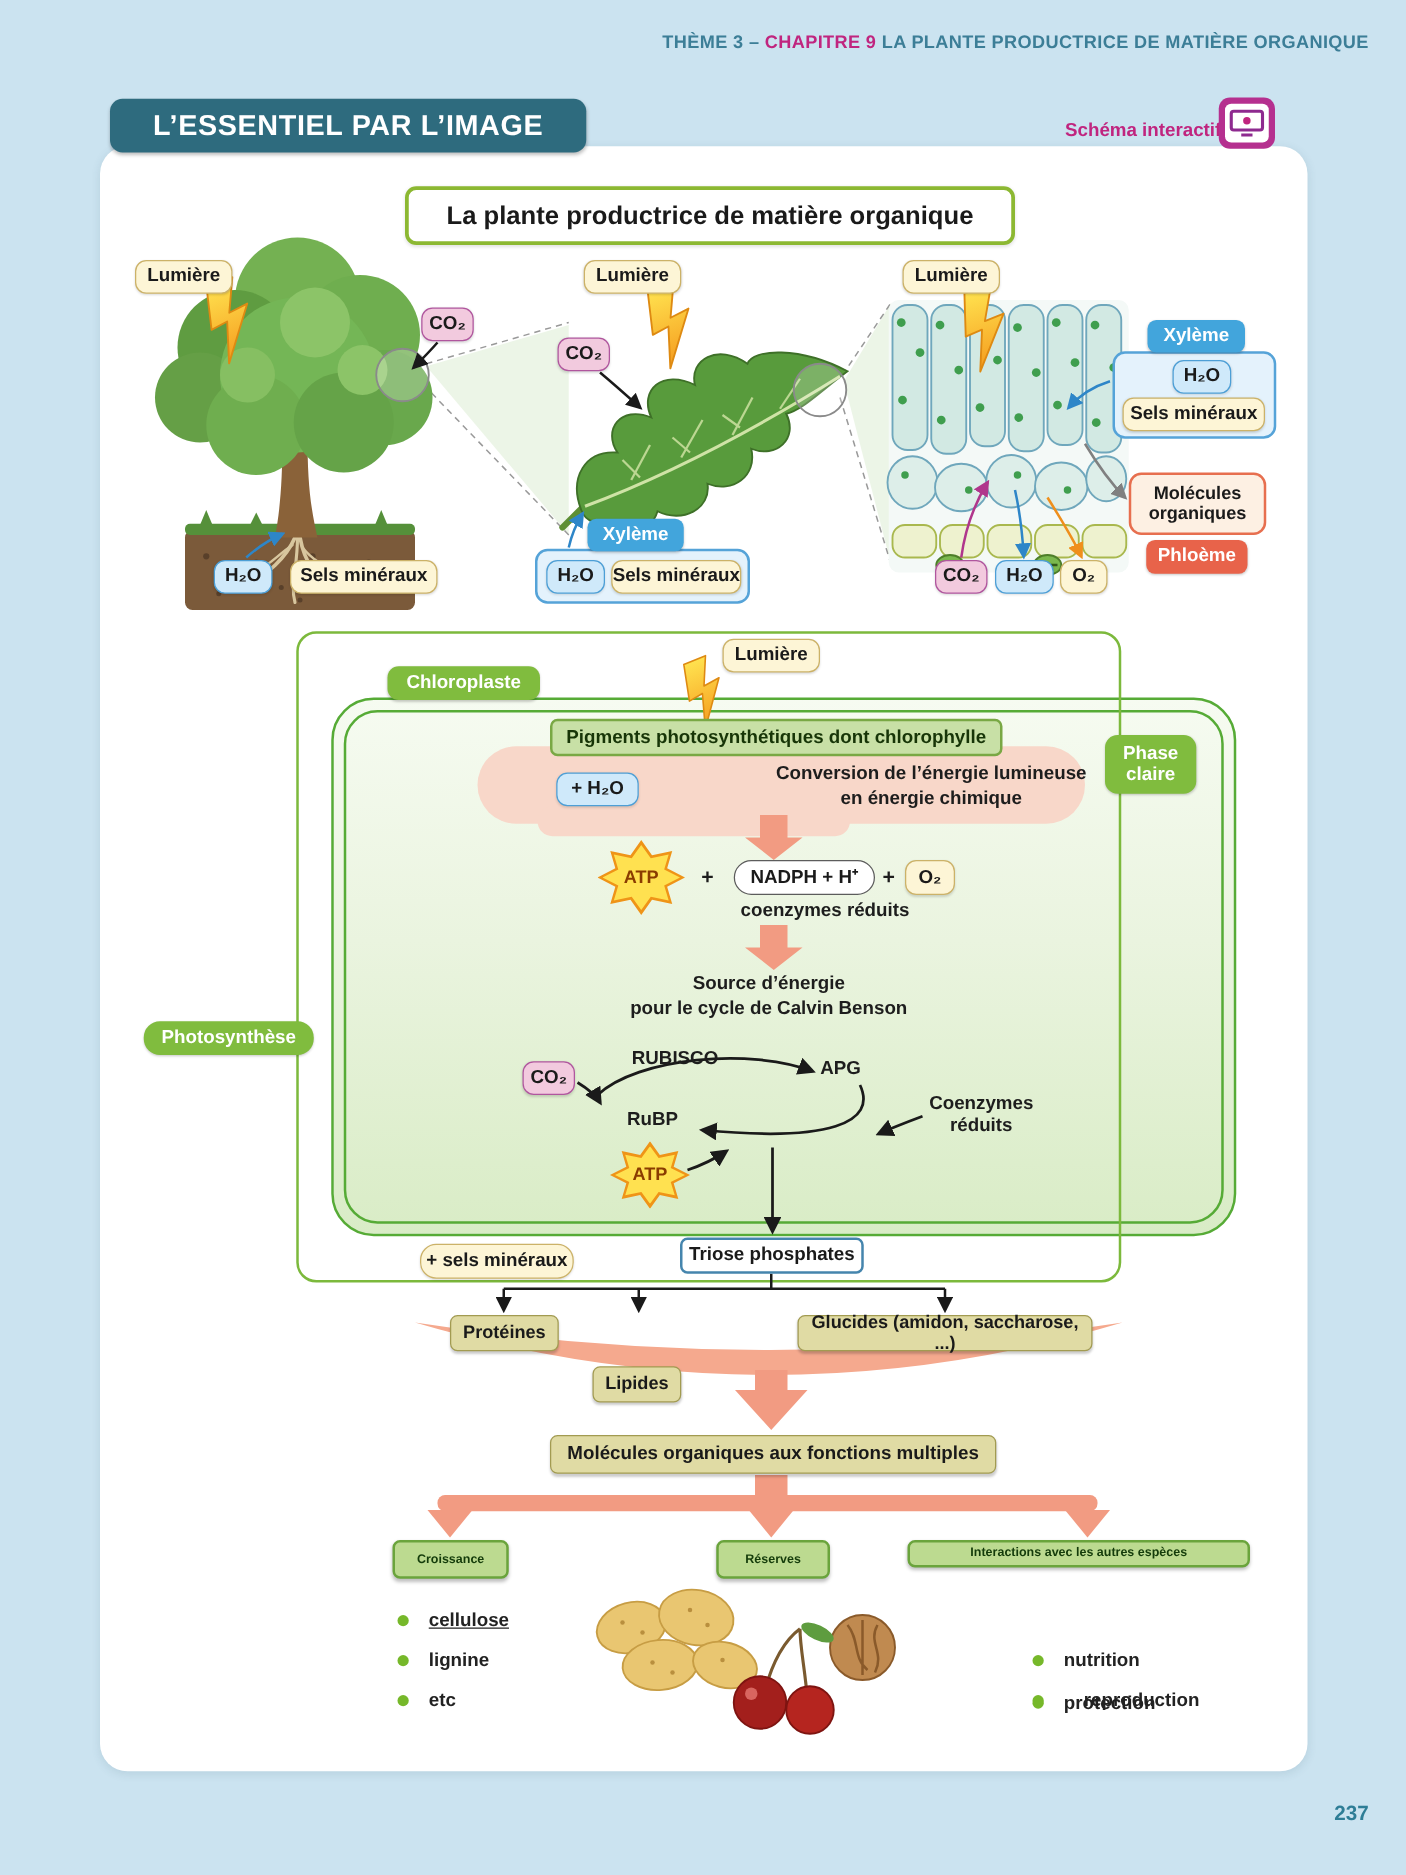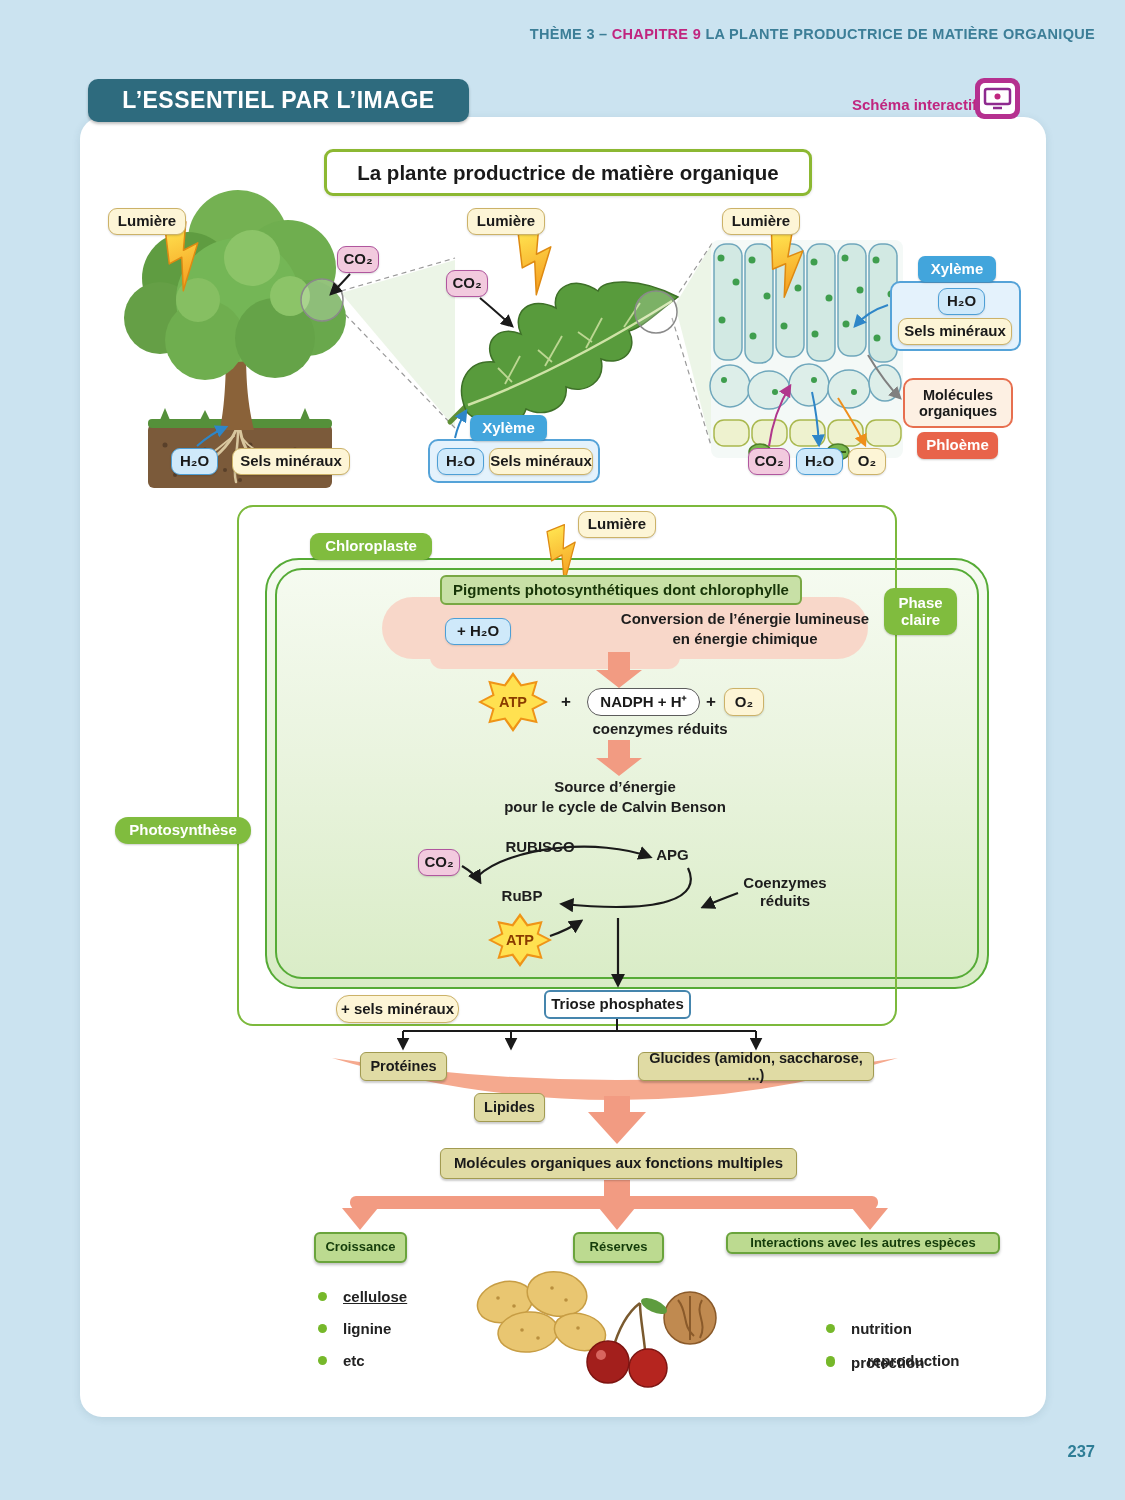--- a/index.html
+++ b/index.html
@@ -15,21 +15,21 @@
   .blue{background:#cfe9fa;border:1.5px solid #4d9fd6;border-radius:9px;box-shadow:0 1px 2px rgba(0,0,0,.12);}
   .bluebox{background:#e4f2fc;border:2px solid #55a3d8;border-radius:10px;}
   .tag-blue{background:#42a5dc;color:#fff;border-radius:7px;box-shadow:0 1px 2px rgba(0,0,0,.2);}
   .tag-red{background:#e8634a;color:#fff;border-radius:7px;box-shadow:0 1px 2px rgba(0,0,0,.2);}
   .tag-green{background:#80bc3e;color:#fff;border-radius:13px;box-shadow:0 1px 2px rgba(0,0,0,.2);}
   .box-orange{background:#fdf0e3;border:2.5px solid #e76f4f;border-radius:10px;font-size:14.5px;}
   .box-green-light{background:#c8e0a6;border:2px solid #79a844;border-radius:6px;color:#173507;}
   .box-nadph{background:#fff;border:1.5px solid #5c5c5c;border-radius:14px;}
   .box-white-blue{background:#fff;border:2px solid #4585ad;border-radius:6px;}
   .box-tan{background:#e0dba4;border:1.5px solid #a29b51;border-radius:6px;box-shadow:0 2px 2px rgba(0,0,0,.2);font-size:14.5px;}
-  .box-greenbig{background:#bcda90;border:2px solid #6aa43c;border-radius:6px;box-shadow:0 2px 3px rgba(0,0,0,.25);color:#143c0a;font-size:13px;}
+  .box-greenbig{background:#bcda90;border:2px solid #6aa43c;border-radius:6px;box-shadow:0 2px 3px rgba(0,0,0,.25);color:#143c0a;font-size:10px;}
   .txt{position:absolute;font-weight:700;color:#1d1d1d;text-align:center;z-index:6;font-size:15px;line-height:1.2;}
   .banner{position:absolute;left:88px;top:79px;width:381px;height:43px;background:#2e6b7e;color:#fff;border-radius:10px;display:flex;align-items:center;justify-content:center;font-size:23px;font-weight:700;letter-spacing:.5px;z-index:7;box-shadow:0 2px 3px rgba(0,0,0,.25);}
   .hdr{position:absolute;top:26px;right:30px;font-size:14.5px;font-weight:700;letter-spacing:.3px;color:#3c7e97;z-index:7;}
   .hdr .mag{color:#c0257f;}
   .si-label{position:absolute;left:852px;top:96px;font-size:15px;font-weight:700;color:#c0257f;z-index:7;}
   .si-icon{position:absolute;left:974px;top:77px;width:47px;height:43px;z-index:7;}
   .title-box{position:absolute;left:324px;top:149px;width:482px;height:41px;background:#fff;border:3px solid #8cb832;border-radius:9px;display:flex;align-items:center;justify-content:center;font-size:20.5px;font-weight:700;z-index:6;box-shadow:0 1px 3px rgba(0,0,0,.12);}
   .chloro-box{position:absolute;left:265px;top:558px;width:720px;height:427px;border:2px solid #56ab36;border-radius:34px;background:linear-gradient(180deg,#f6fbf1 0%,#eaf4df 45%,#d9ecc6 100%);z-index:2;}
   .chloro-inner{position:absolute;inset:8px;border:2px solid #56ab36;border-radius:27px;}
   .bracket{position:absolute;left:237px;top:505px;width:656px;height:517px;border:2px solid #7cb93c;border-radius:16px;z-index:4;}

